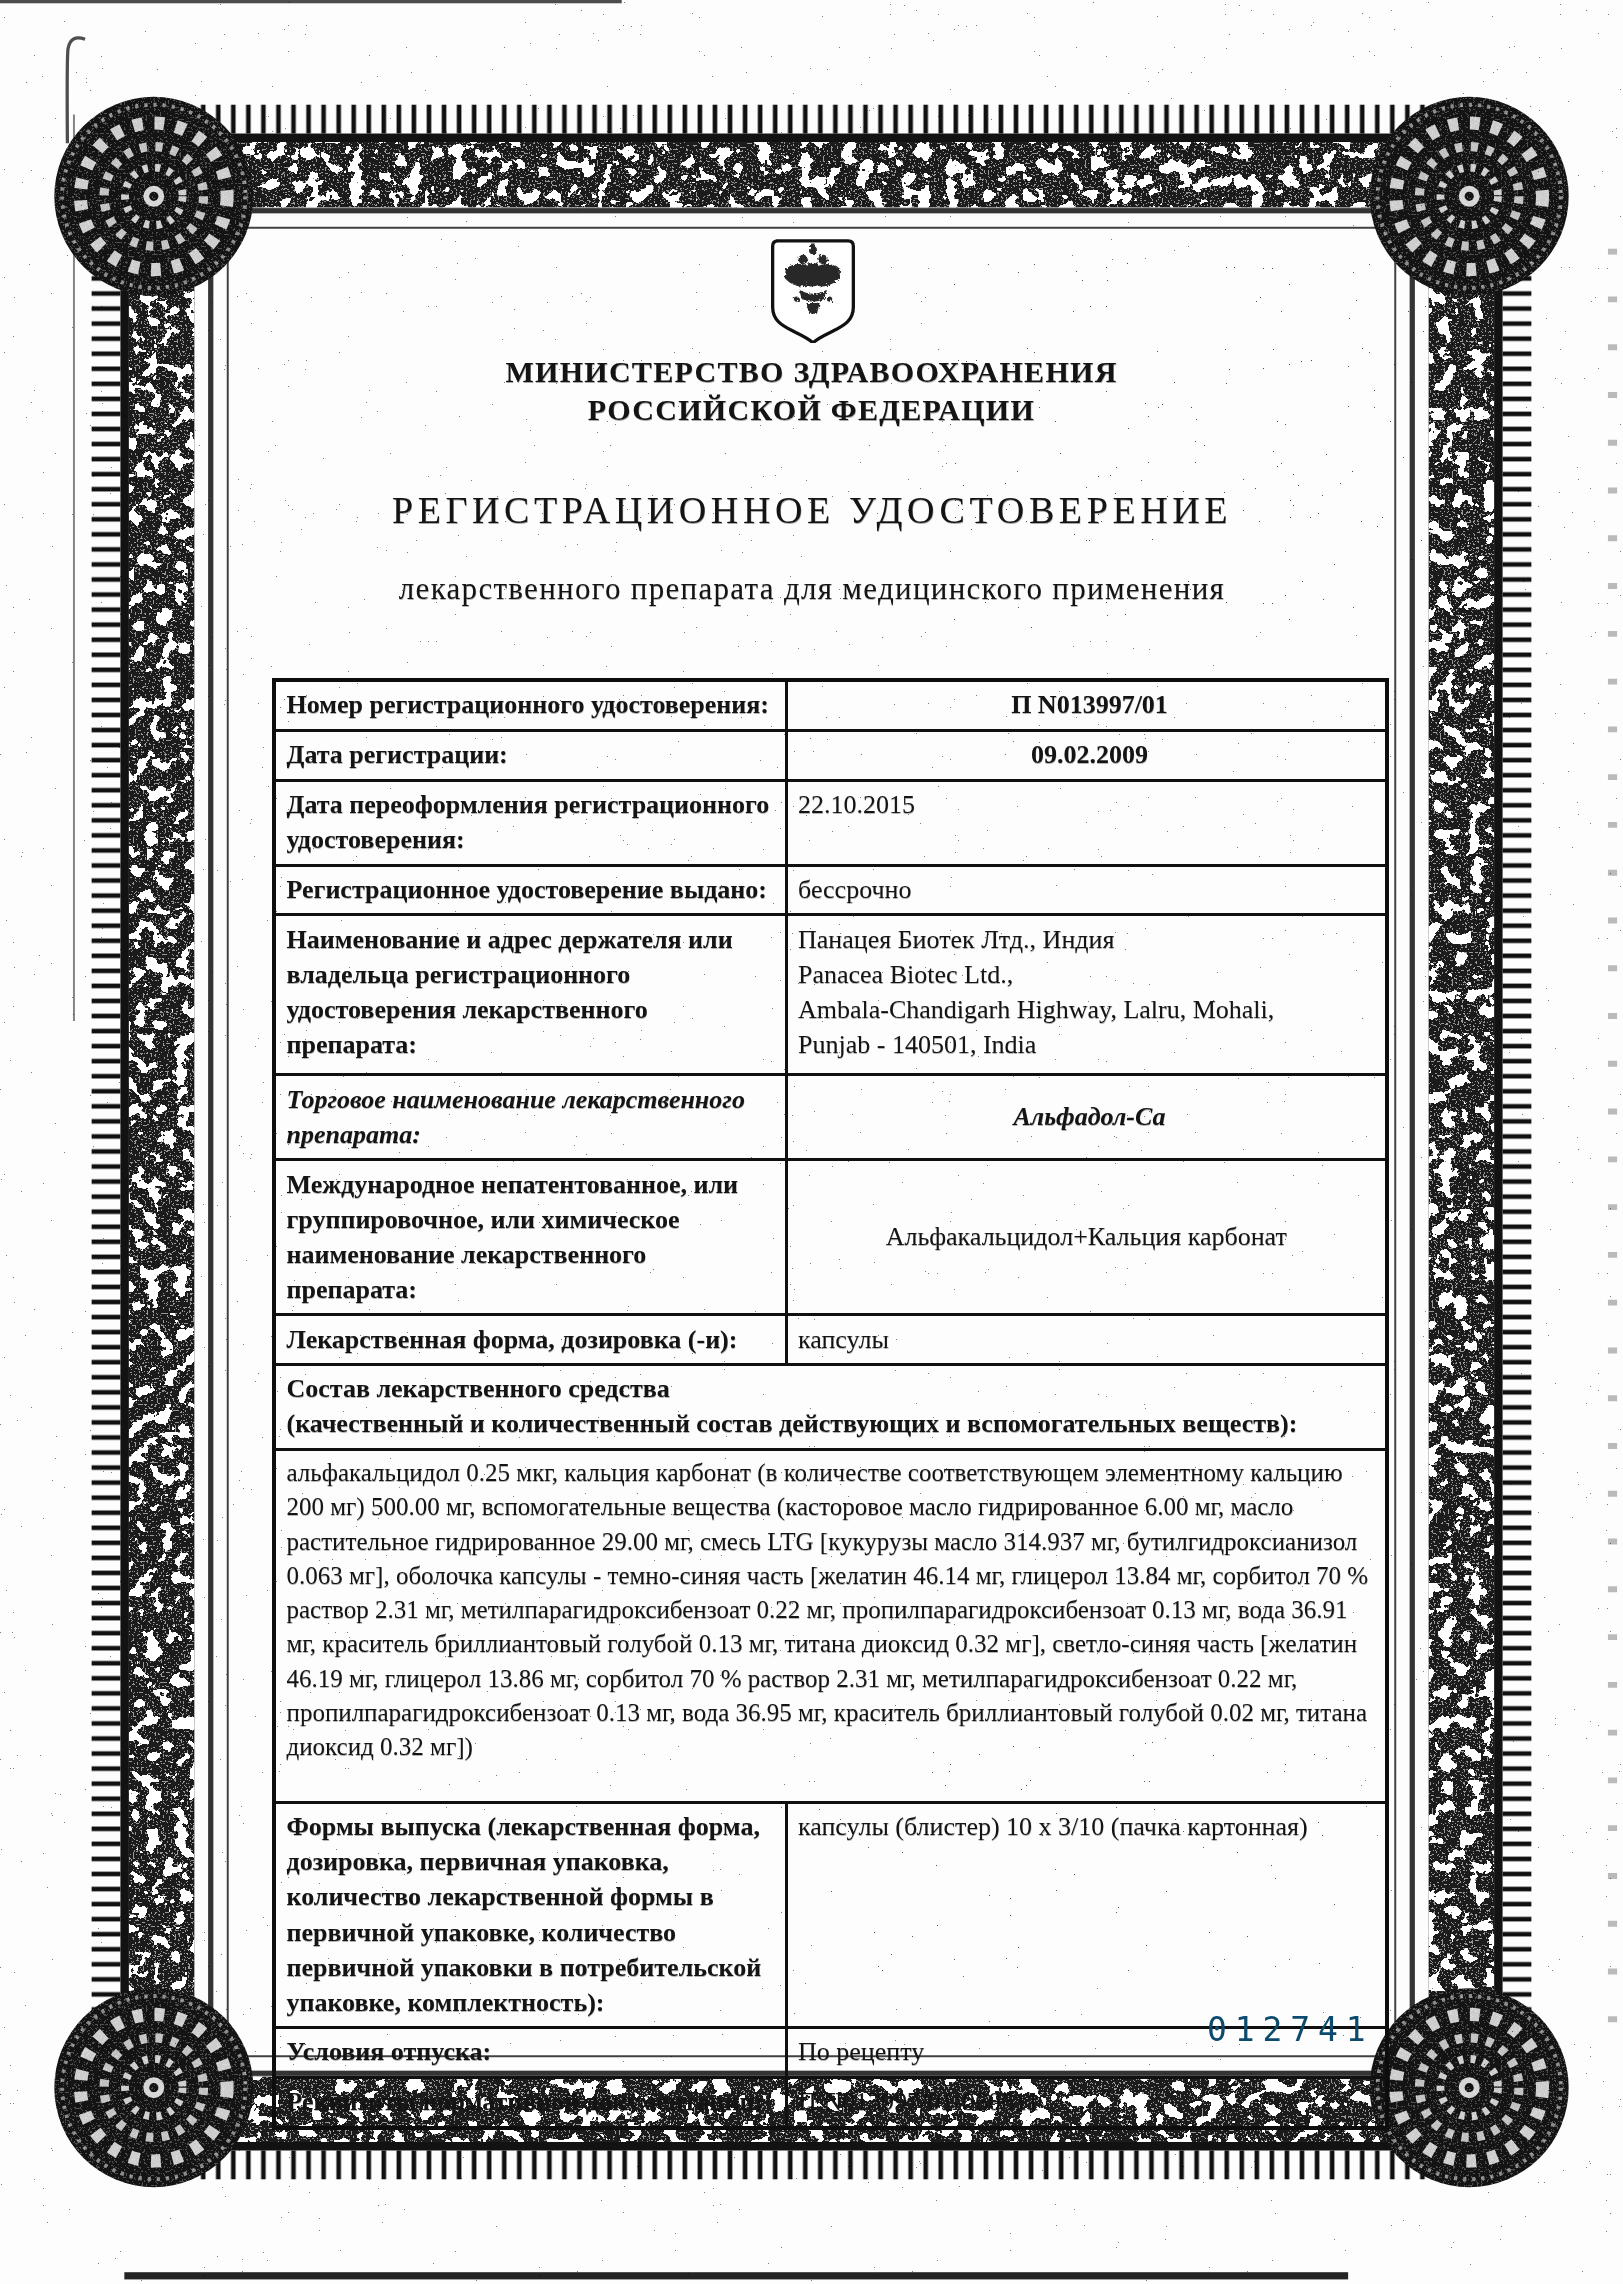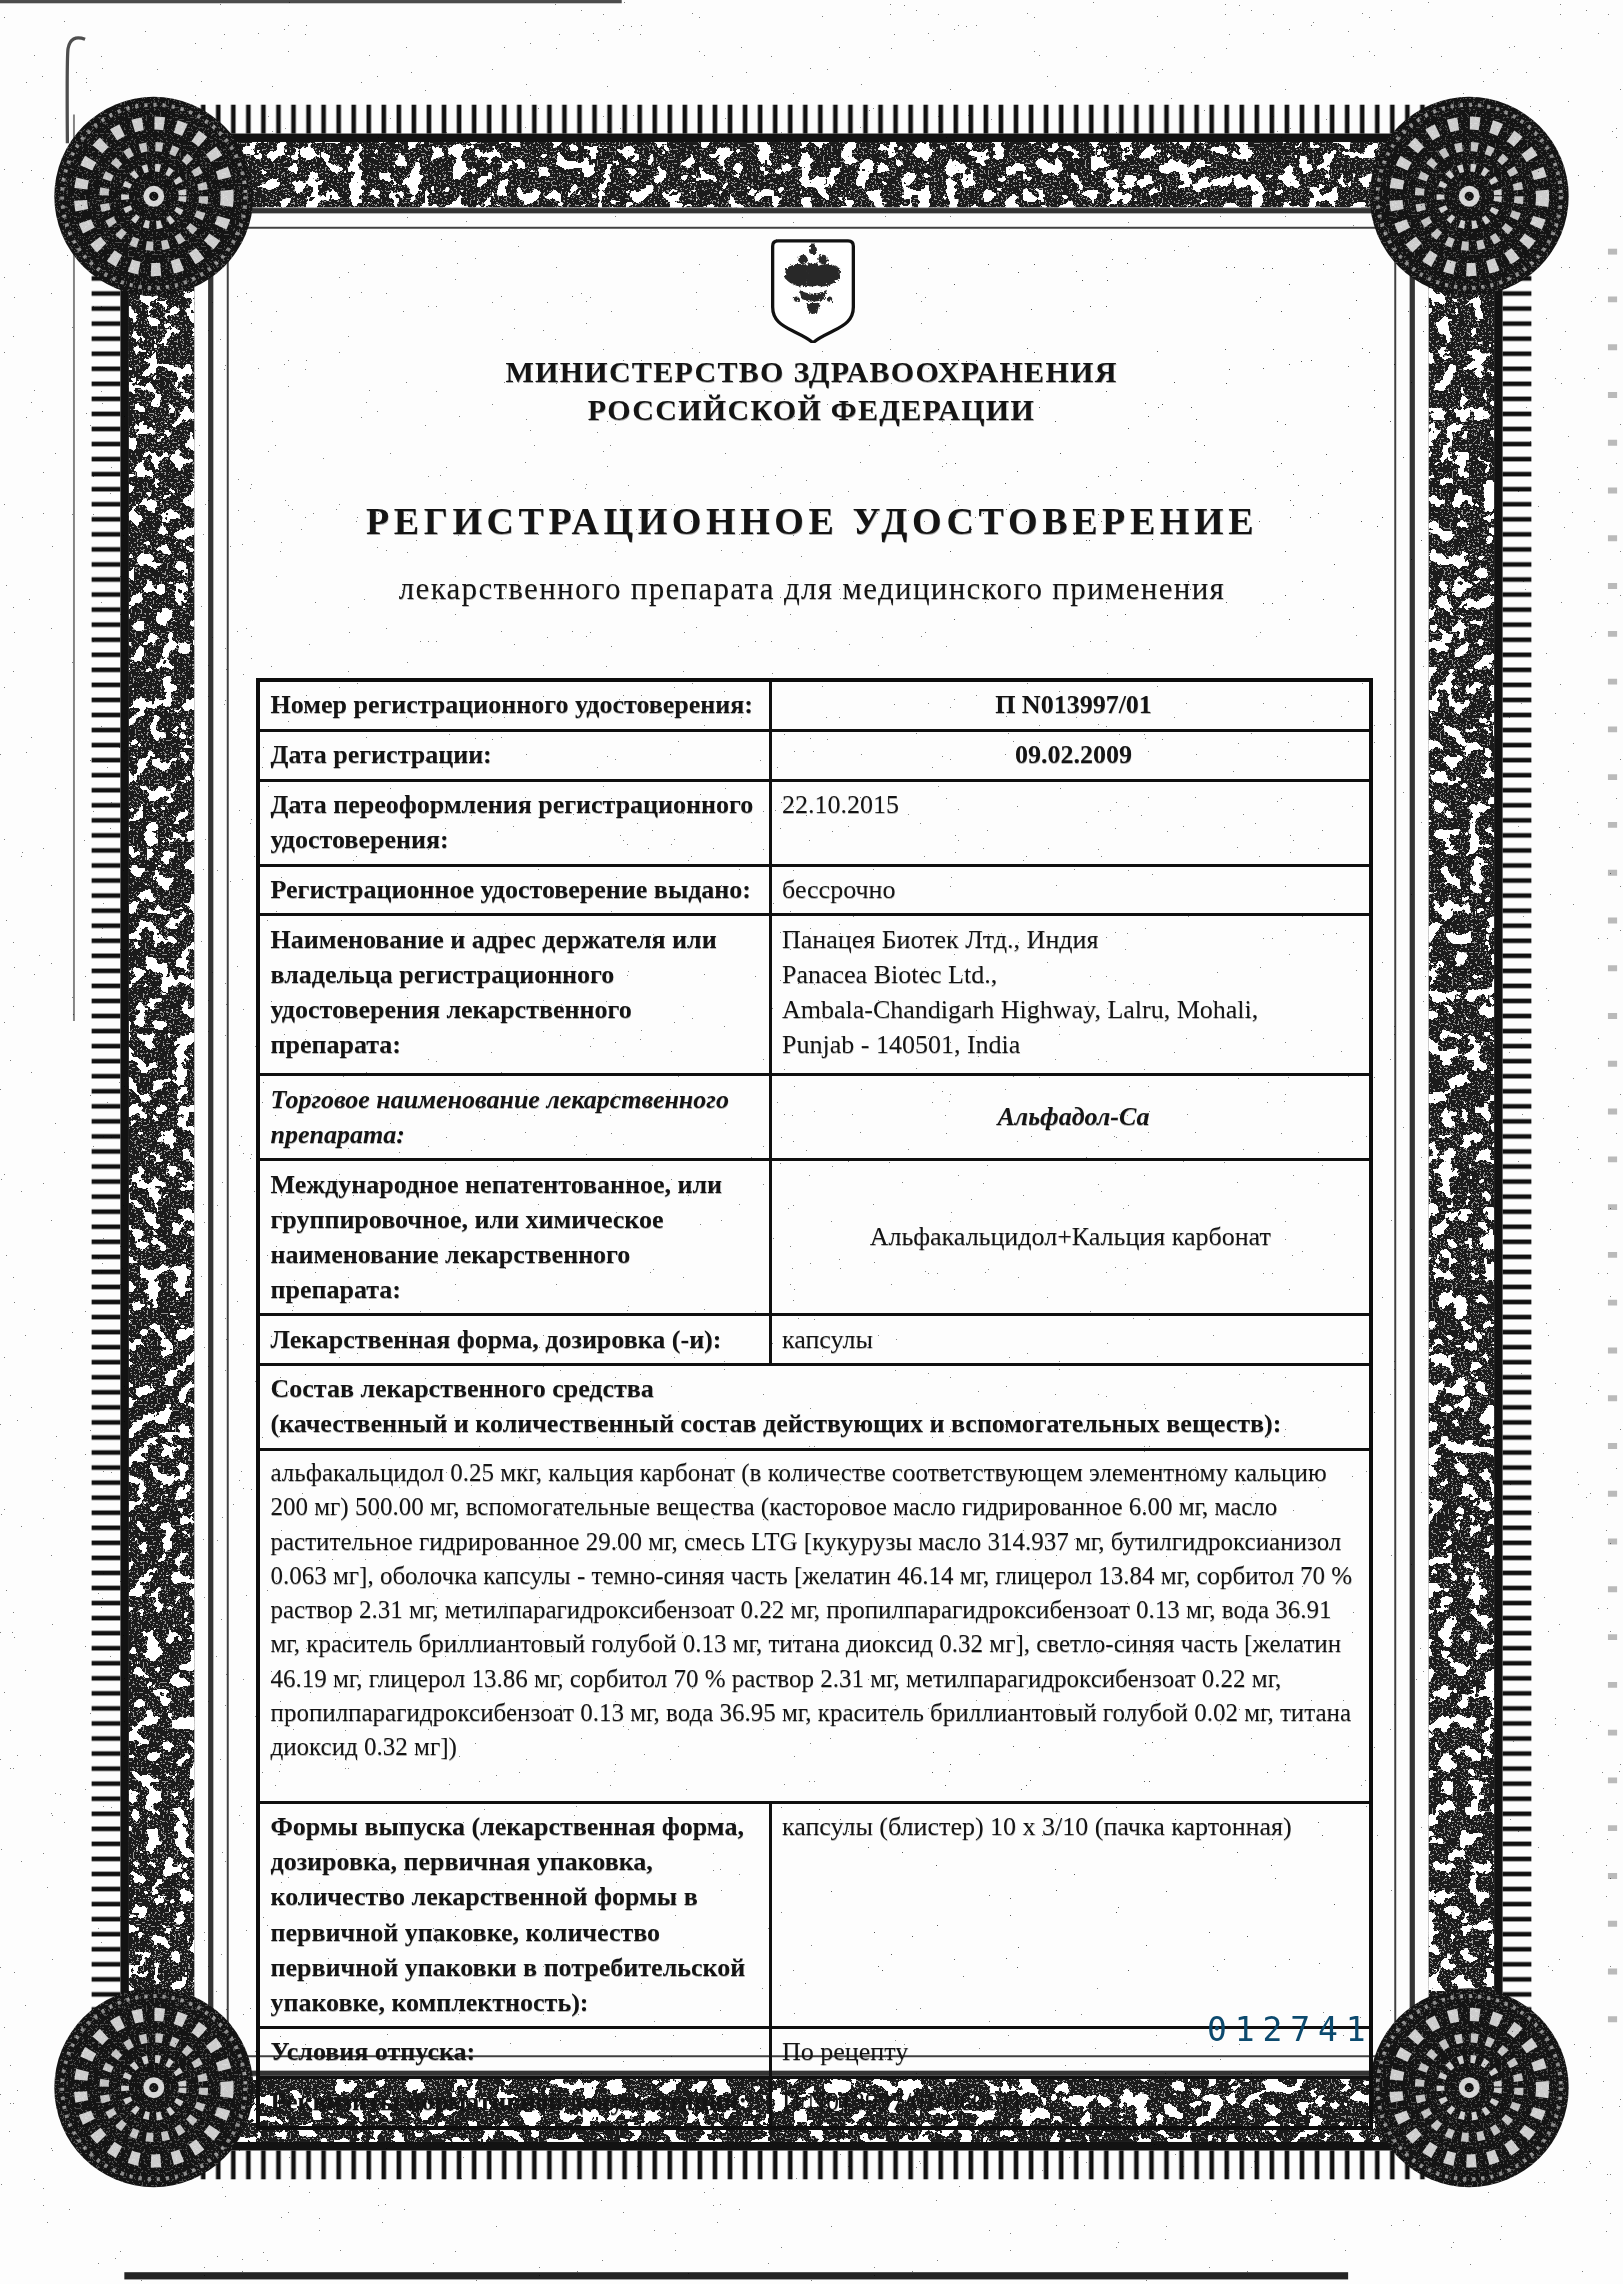--- a/index.html
+++ b/index.html
@@ -7,26 +7,26 @@
         font-family:"Liberation Serif","DejaVu Serif",serif;color:#141414;}
   .frame{position:absolute;left:0;top:0;z-index:1;pointer-events:none;}
   .content{position:absolute;left:0;top:0;width:1399px;height:2284px;z-index:2;}
 
   .coat{position:absolute;left:770px;top:238px;width:86px;height:105px;}
 
   .ministry{position:absolute;left:255px;top:353px;width:1113px;text-align:center;
             font-size:30px;line-height:1.28;font-weight:600;letter-spacing:1.3px;
             text-shadow:0.5px 0.6px 0 rgba(10,10,10,.35);}
   .doc-title{position:absolute;left:223px;top:488px;width:1178px;text-align:center;
-             font-size:38px;font-weight:700;letter-spacing:4.6px;
-             text-shadow:0.5px 0.7px 0 rgba(10,10,10,.35);margin-top:11px;}
+             font-size:38px;font-weight:400;letter-spacing:4.6px;
+             text-shadow:0.5px 0.7px 0 rgba(10,10,10,.35);}
   .doc-subtitle{position:absolute;left:223px;top:571px;width:1178px;text-align:center;
                 font-size:31px;letter-spacing:1.3px;text-shadow:0.3px 0.5px 0 rgba(10,10,10,.3);}
 
-  table.reg{position:absolute;left:256px;top:678px;width:1113px;border-collapse:collapse;
+  table.reg{position:absolute;left:272px;top:678px;width:1113px;border-collapse:collapse;
             table-layout:fixed;border:4.6px solid #0d0d0d;}
   col.c1{width:512px;} col.c2{width:601px;}
   td{border:3.3px solid #101010;vertical-align:top;padding:5.2px 10.5px 6.5px 10.5px;
      font-size:26px;line-height:1.35;text-shadow:0.3px 0.5px 0 rgba(10,10,10,.3);
      overflow:hidden;}
   td.lbl{font-weight:bold;}
   td.vcenter{vertical-align:middle;}
   td.center{text-align:center;}
   td.bold{font-weight:bold;padding-left:17px;}
   td.comp{font-size:25px;line-height:1.37;}

